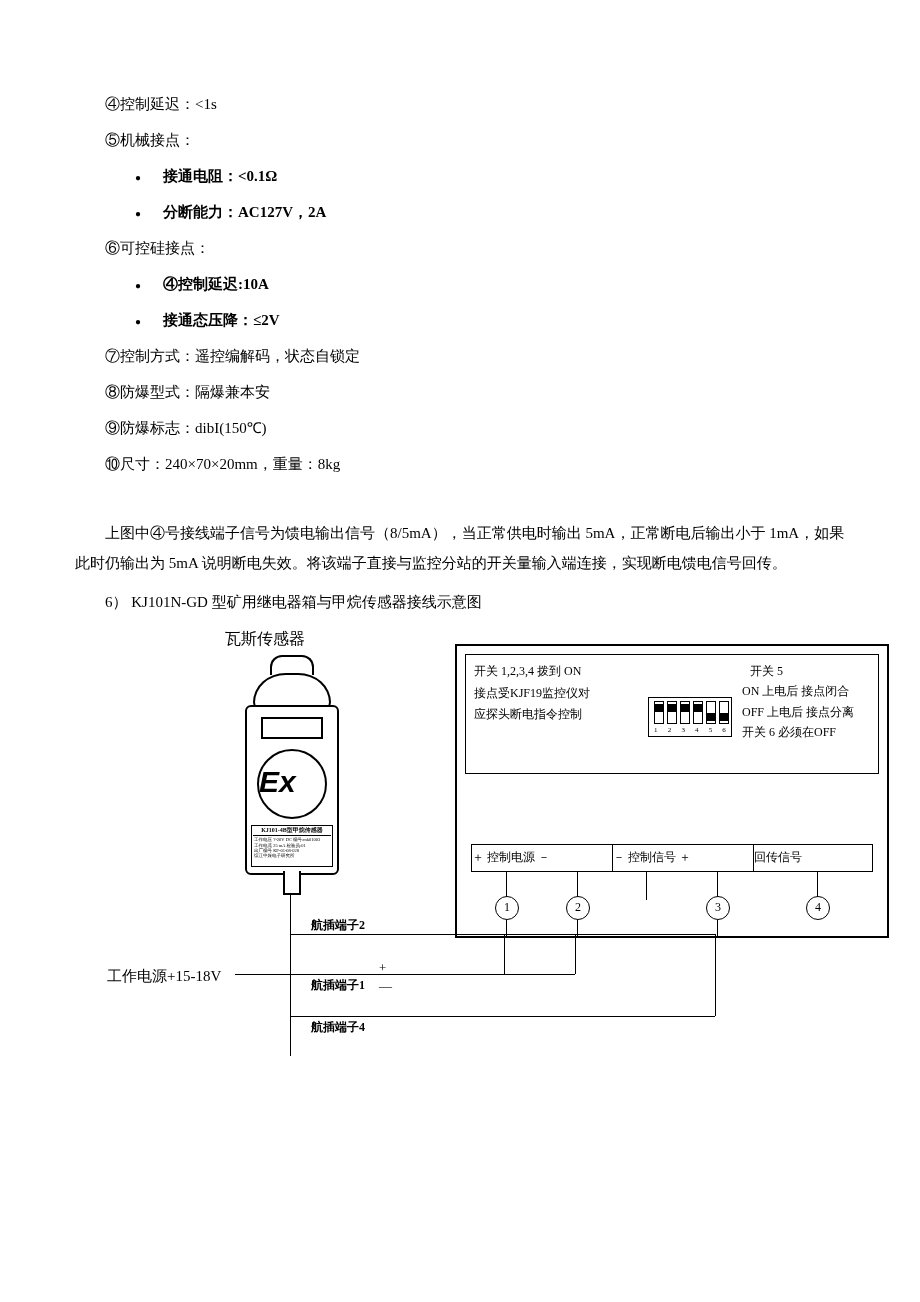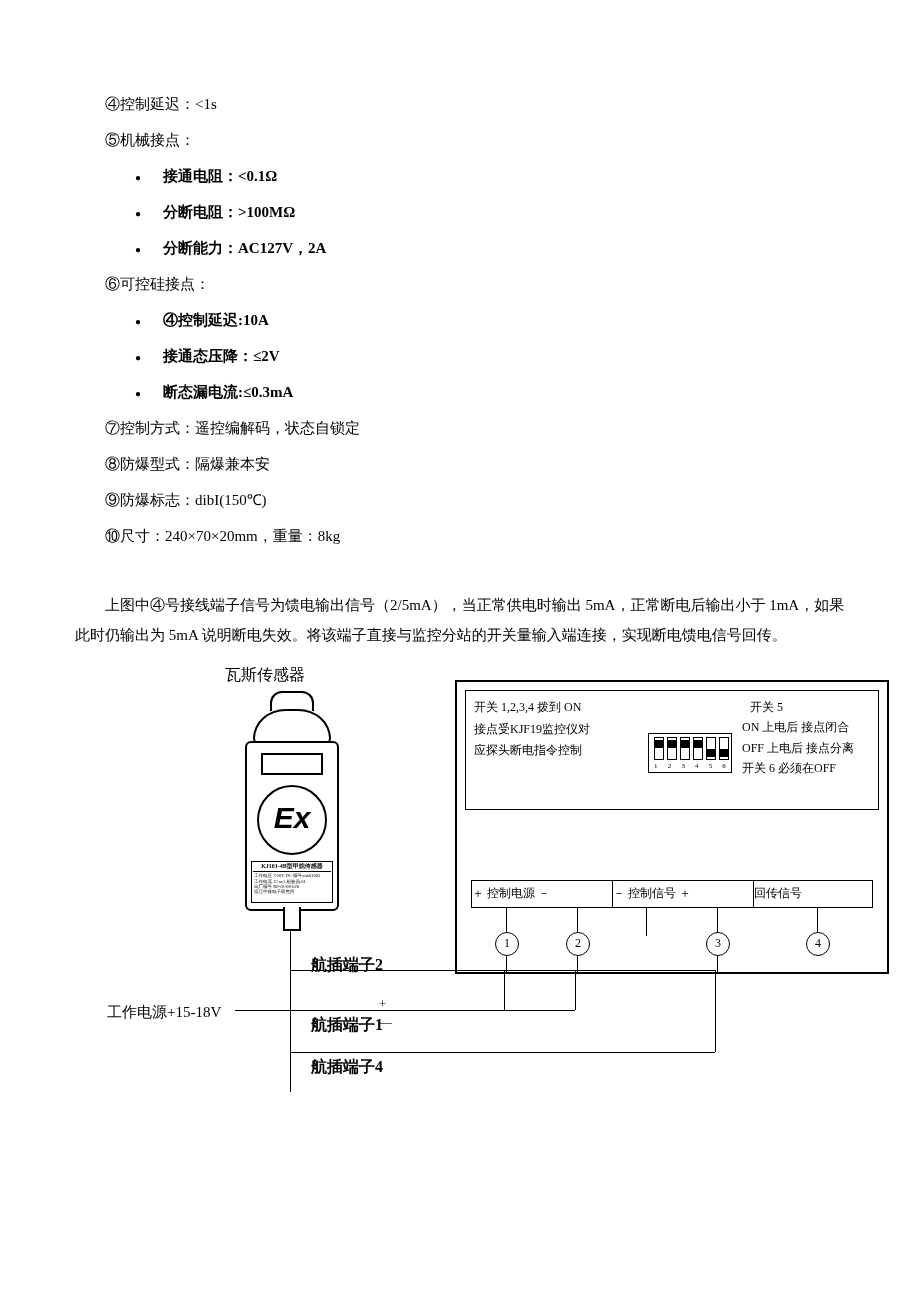--- a/index.html
+++ b/index.html
@@ -105,21 +105,21 @@
     background: #fff;
   }
   .sensor .ex {
     position: absolute;
     left: 22px;
     top: 88px;
     width: 66px;
     height: 66px;
     border: 2px solid #000;
     border-radius: 50%;
-    text-align: center;
+    text-align: left;
     font-family: Arial, sans-serif;
     font-style: italic;
     font-weight: bold;
     font-size: 30px;
     line-height: 62px;
   }
   .sensor .label-box {
     position: absolute;
     left: 16px;
     top: 164px;
@@ -246,55 +246,54 @@
     height: 0;
     border-top: 1.5px solid #000;
   }
   .v {
     position: absolute;
     width: 0;
     border-left: 1.5px solid #000;
   }
   .wire-label {
     position: absolute;
-    font-size: 16px;
+    font-size: 12px;
     font-weight: bold;
   }
   .psu-label {
     position: absolute;
     font-size: 15px;
   }
   .sign {
     position: absolute;
     font-size: 13px;
   }
 </style>
 </head>
 <body>
 
 <div class="page">
 
   <div class="line">④控制延迟：&lt;1s</div>
   <div class="line">⑤机械接点：</div>
   <div class="bullet"><span>接通电阻：&lt;0.1Ω</span></div>
-  <div class="bullet"><span>分断电阻：&gt;100MΩ</span></div>
   <div class="bullet"><span>分断能力：AC127V，2A</span></div>
   <div class="line">⑥可控硅接点：</div>
   <div class="bullet"><span>④控制延迟:10A</span></div>
   <div class="bullet"><span>接通态压降：≤2V</span></div>
-  <div class="bullet"><span>断态漏电流:≤0.3mA</span></div>
   <div class="line">⑦控制方式：遥控编解码，状态自锁定</div>
   <div class="line">⑧防爆型式：隔爆兼本安</div>
   <div class="line">⑨防爆标志：dibI(150℃)</div>
   <div class="line">⑩尺寸：240×70×20mm，重量：8kg</div>
 
   <div style="height:18px"></div>
 
-  <div class="para">上图中④号接线端子信号为馈电输出信号（2/5mA），当正常供电时输出 5mA，正常断电后输出小于 1mA，如果此时仍输出为 5mA 说明断电失效。将该端子直接与监控分站的开关量输入端连接，实现断电馈电信号回传。</div>
-
+  <div class="para">上图中④号接线端子信号为馈电输出信号（8/5mA），当正常供电时输出 5mA，正常断电后输出小于 1mA，如果此时仍输出为 5mA 说明断电失效。将该端子直接与监控分站的开关量输入端连接，实现断电馈电信号回传。</div>
+
+  <div class="sect">6） KJ101N-GD 型矿用继电器箱与甲烷传感器接线示意图</div>
 
   <div class="diagram-wrap">
 
     <div class="sensor-title">瓦斯传感器</div>
 
     <div class="sensor">
       <div class="hanger"></div>
       <div class="cap"></div>
       <div class="body"></div>
       <div class="lcd"></div>

